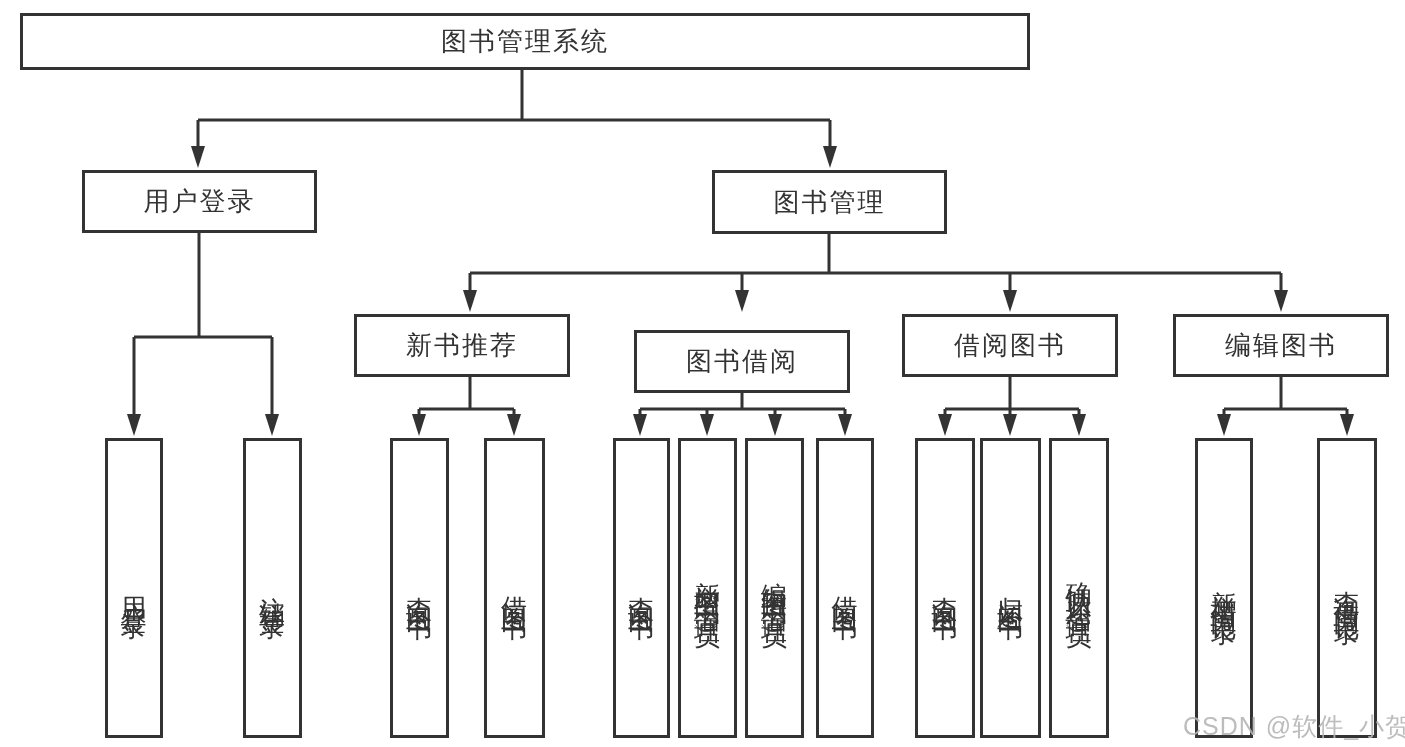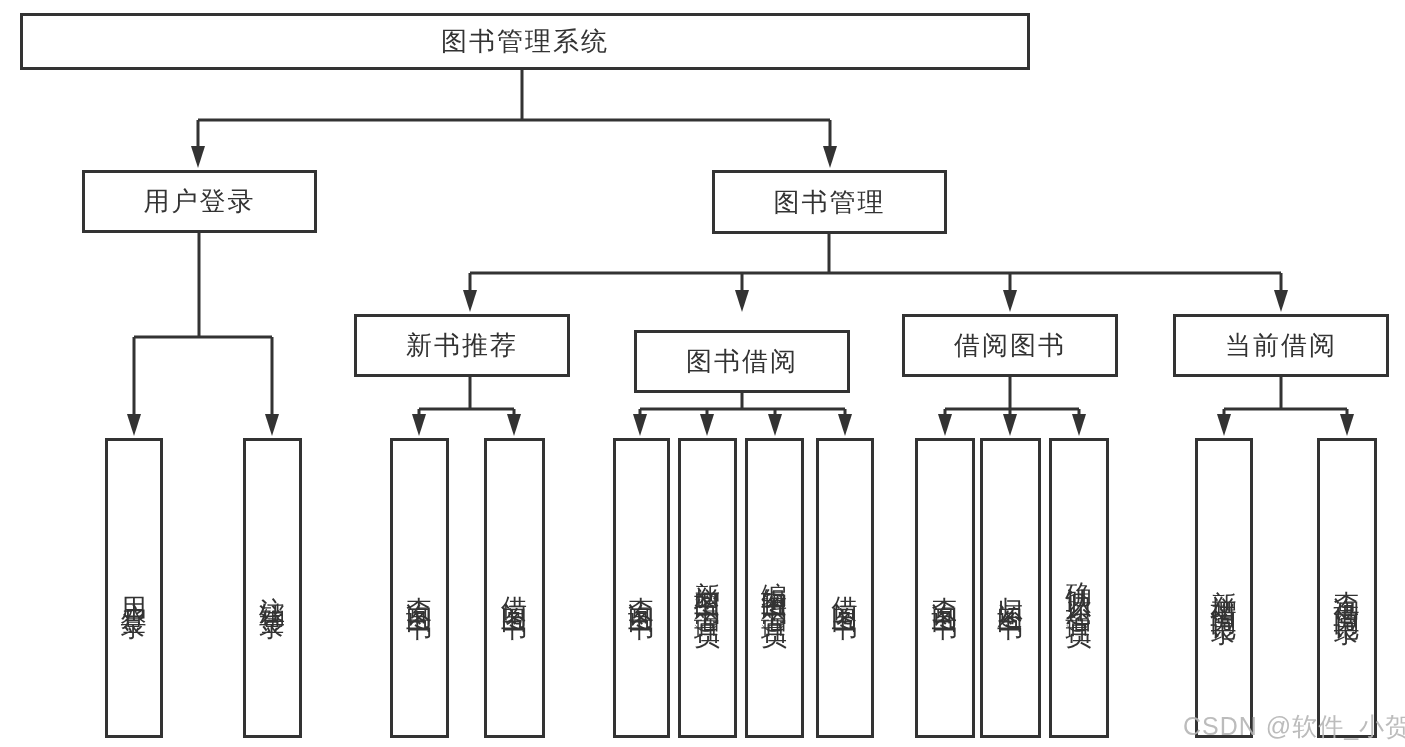--- a/index.html
+++ b/index.html
@@ -143,21 +143,21 @@
   <div class="box h-box l3-0">
     <span>新书推荐</span>
   </div>
   <div class="box h-box l3-1">
     <span>图书借阅</span>
   </div>
   <div class="box h-box l3-2">
     <span>借阅图书</span>
   </div>
   <div class="box h-box l3-3">
-    <span>当前借阅</span>
+    <span>编辑图书</span>
   </div>
 
   <div class="box v-box leaf lf-0">
     <span>用户登录</span>
   </div>
   <div class="box v-box leaf lf-1">
     <span>注销登录</span>
   </div>
   <div class="box v-box leaf lf-2">
     <span>查询图书</span>

